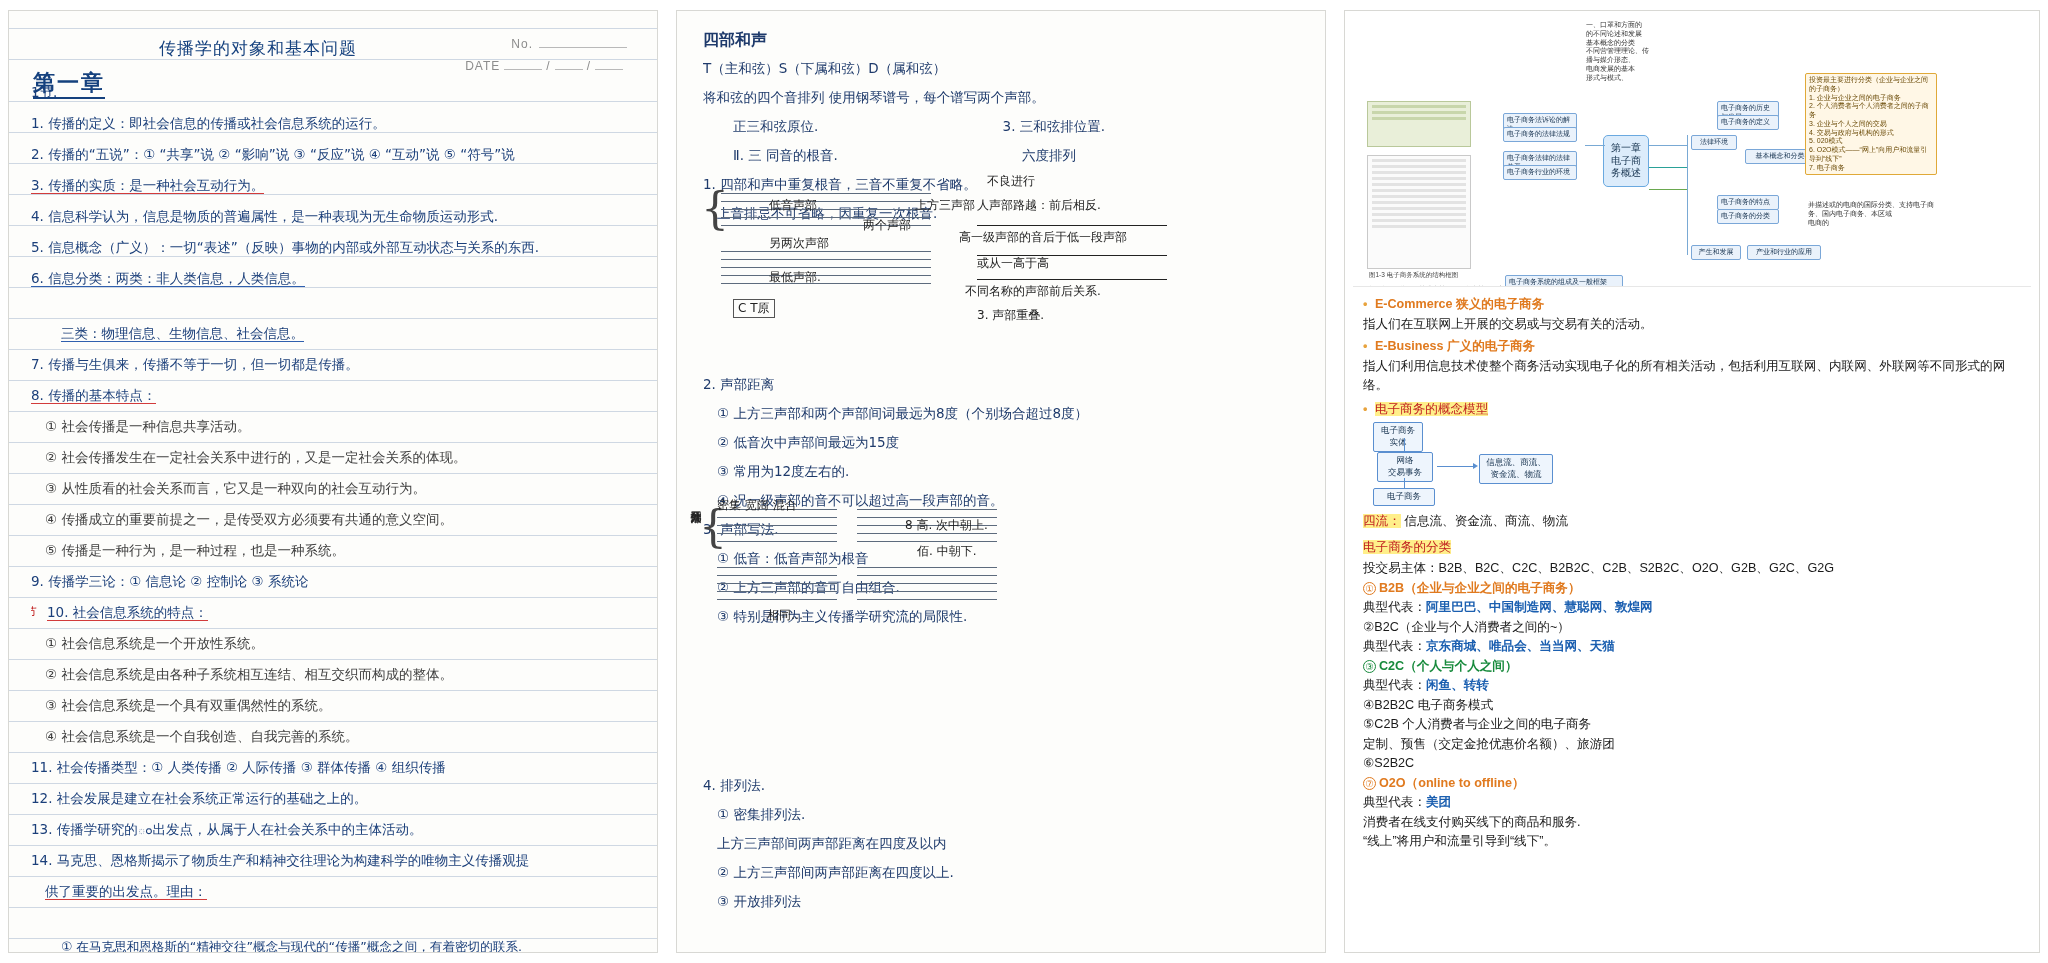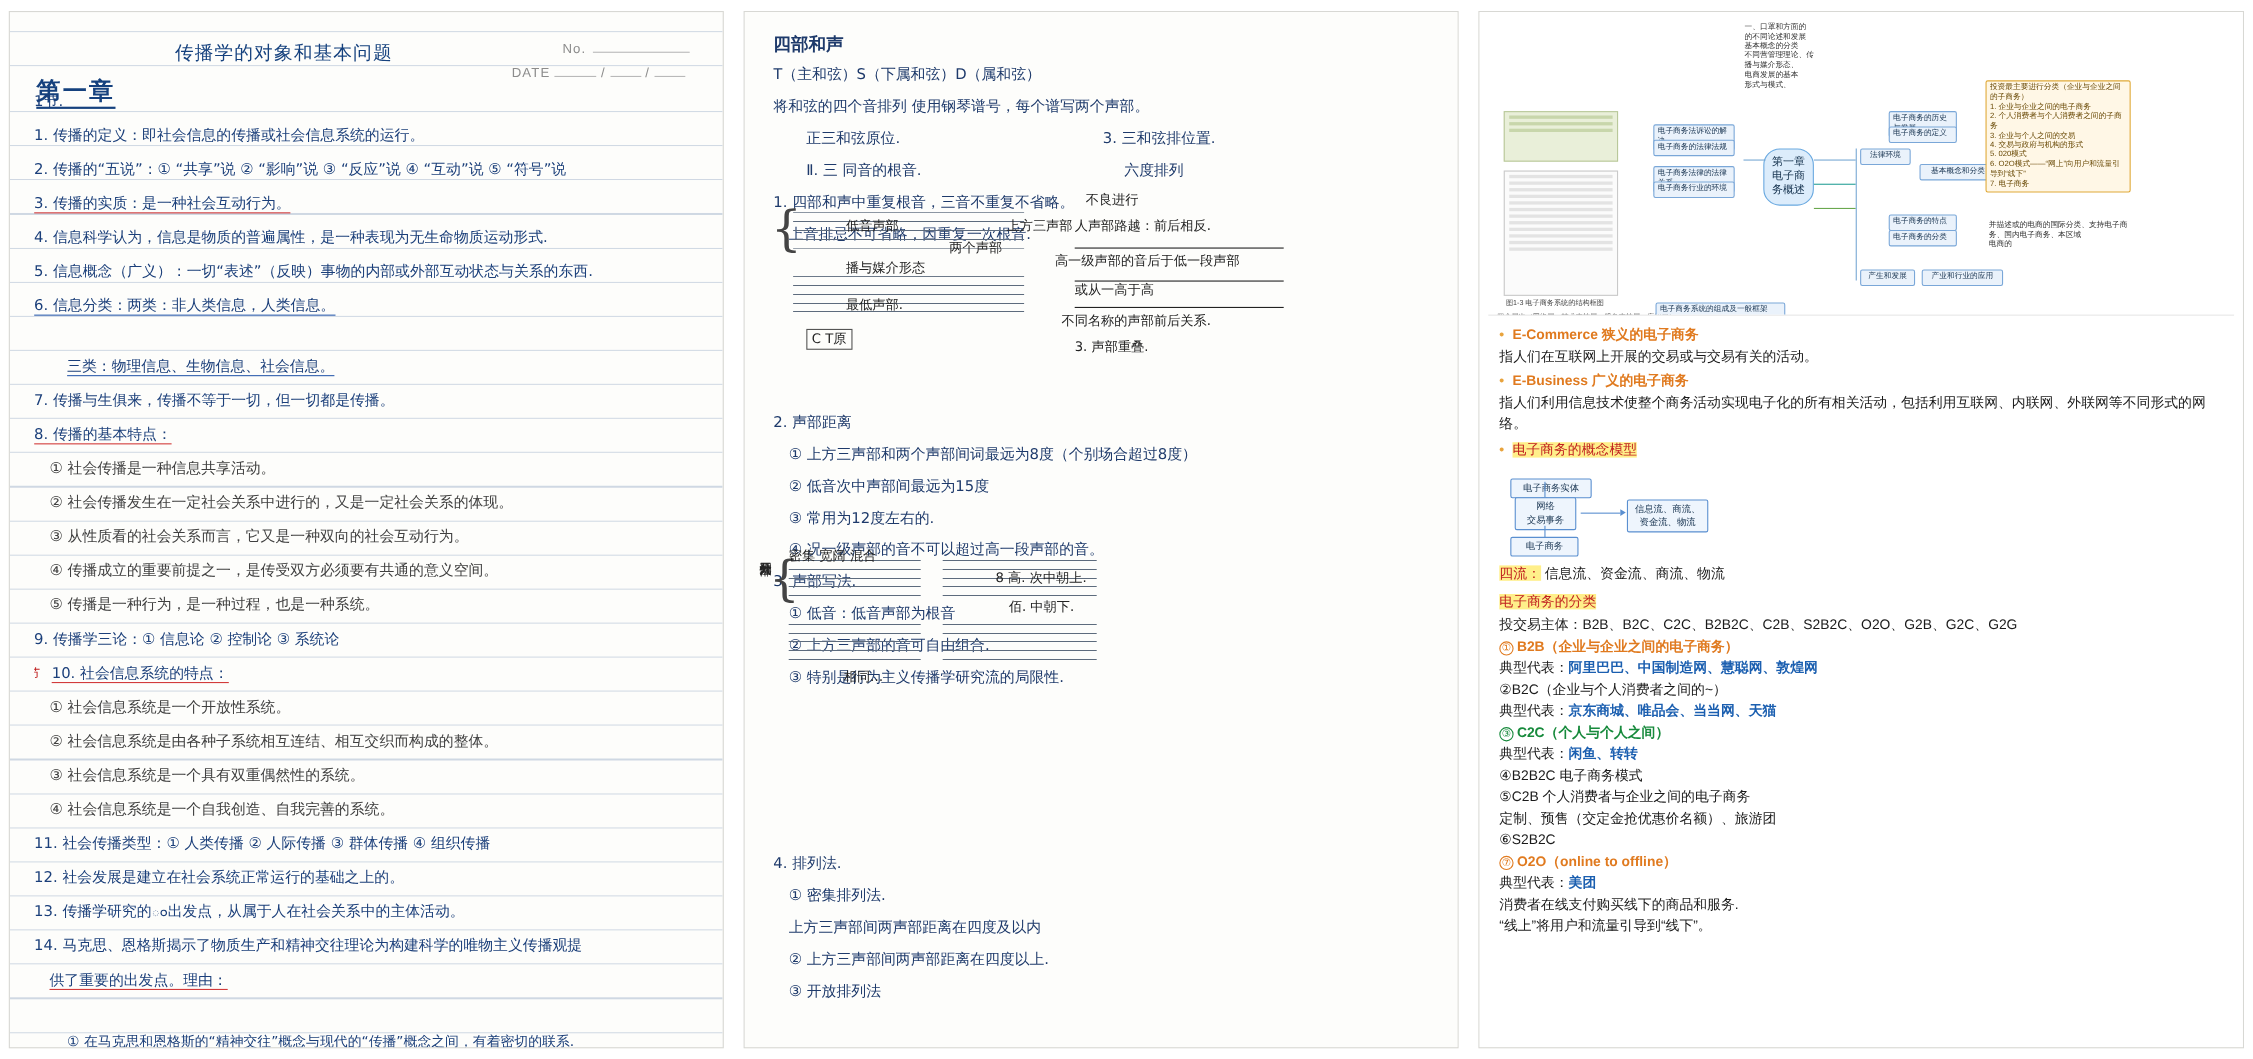--- a/index.html
+++ b/index.html
@@ -152,21 +152,21 @@
   }
   .mm-center {
     position: absolute;
     width: 46px;
     border: 1px solid #6aa9e0;
     background: #dcecfb;
     color: #14314d;
     font-size: 10px;
     text-align: center;
     padding: 6px 3px;
-    border-radius: 15px;
+    border-radius: 5px;
     line-height: 1.25;
   }
   .mm-orange {
     background: #fff7e6; border-color: #e0a938; color: #6a4a06;
   }
   .mm-thumb {
     position: absolute;
     border: 1px solid #c9c9c9;
     background: #fbfbfb;
   }
@@ -333,21 +333,21 @@
 
       <div class="p2-scribble hw-black" style="left:310px; top:162px">不良进行</div>
       <div class="p2-scribble hw-black" style="left:300px; top:186px">人声部路越：前后相反.</div>
       <div class="p2-scribble hw-black" style="left:282px; top:218px">高一级声部的音后于低一段声部</div>
       <div class="p2-scribble hw-black" style="left:300px; top:244px">或从一高于高</div>
       <div class="p2-scribble hw-black" style="left:288px; top:272px">不同名称的声部前后关系.</div>
       <div class="p2-scribble hw-black" style="left:300px; top:296px">3. 声部重叠.</div>
       <div class="p2-scribble hw-black" style="left:186px; top:206px">两个声部</div>
       <div class="p2-scribble hw-black" style="left:238px; top:186px">上方三声部</div>
       <div class="p2-scribble hw-black" style="left:92px; top:186px">低音声部</div>
-      <div class="p2-scribble hw-black" style="left:92px; top:224px">播与媒介形态</div>
+      <div class="p2-scribble hw-black" style="left:92px; top:224px">另两次声部</div>
       <div class="p2-scribble hw-black" style="left:92px; top:258px">最低声部.</div>
       <div class="p2-scribble hw-black" style="left:10px; top:492px; writing-mode:vertical-rl; font-size:11px">三部分开排列法</div>
       <div class="p2-scribble hw-black" style="left:40px; top:486px">密集  宽阔  混合</div>
       <div class="p2-scribble hw-black" style="left:228px; top:506px">8    高. 次中朝上.</div>
       <div class="p2-scribble hw-black" style="left:240px; top:532px">佰. 中朝下.</div>
       <div class="p2-scribble hw-black" style="left:90px; top:596px">相同…</div>
       <div class="p2-scribble hw-black" style="left:56px; top:288px; border:1px solid #555; padding:0 4px">C    T原</div>
     </div>
   </div>
 
@@ -433,21 +433,21 @@
         <div class="p3-row bullet-orange" style="margin-top:3px">
           <span class="t-orange">E-Business 广义的电子商务</span>
         </div>
         <div class="p3-row wrap">指人们利用信息技术使整个商务活动实现电子化的所有相关活动，包括利用互联网、内联网、外联网等不同形式的网络。</div>
 
         <div class="p3-row bullet-orange" style="margin-top:4px">
           <span class="hl-yellow t-red">电子商务的概念模型</span>
         </div>
 
         <div class="p3-model">
-          <div class="mdl-box" style="left:6px; top:13px; width:74px;">电子商务实体</div>
+          <div class="mdl-box" style="left:6px; top:0px; width:50px;">电子商务实体</div>
           <div class="mdl-arrow" style="left:37px; top:16px; height:14px;"></div>
           <div class="mdl-box" style="left:10px; top:30px; width:56px;">网络
 交易事务</div>
           <div class="mdl-arrow" style="left:37px; top:56px; height:12px;"></div>
           <div class="mdl-box" style="left:6px; top:66px; width:62px;">电子商务</div>
           <div class="mdl-harrow" style="left:70px; top:44px; width:36px;"></div>
           <div class="mdl-box" style="left:112px; top:32px; width:74px;">信息流、商流、
 资金流、物流</div>
         </div>
 

